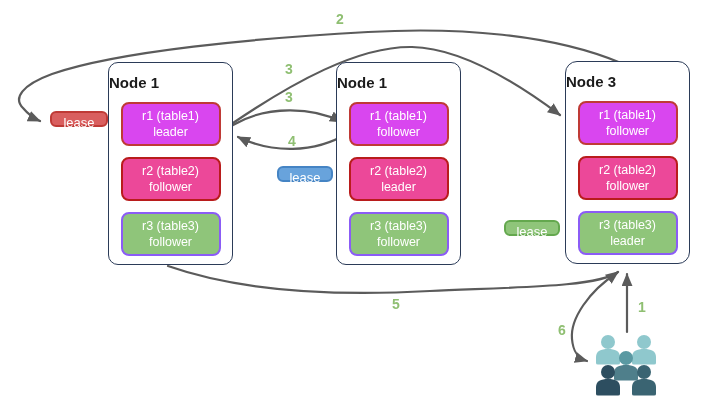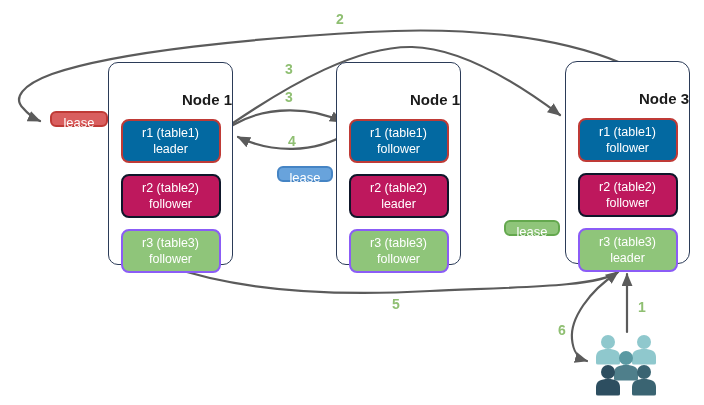--- a/index.html
+++ b/index.html
@@ -6,29 +6,29 @@
   .canvas{
     position:relative;width:704px;height:405px;background:#ffffff;overflow:hidden;
     font-family:"Liberation Sans", sans-serif;
   }
   .arrows{position:absolute;left:0;top:0;width:704px;height:405px;}
   .node{
     position:absolute;width:125px;height:203px;background:#ffffff;
     border:1.6px solid #2b3b58;border-radius:10px;box-sizing:border-box;
   }
   .node-title{
-    margin-top:28px;text-align:right;font-size:15px;font-weight:bold;color:#1b1b1b;
+    margin-top:11px;text-align:left;font-size:15px;font-weight:bold;color:#1b1b1b;
   }
   .replica{
     width:100px;height:44px;margin:11px auto 0 auto;border-radius:8px;
     box-sizing:border-box;display:flex;flex-direction:column;justify-content:center;
     text-align:center;color:#ffffff;font-size:12.5px;line-height:16px;
   }
-  .replica-red{background:#0369a1;border:2px solid #bf3a36;}
-  .replica-blue{background:#be185d;border:2px solid #0f172a;}
+  .replica-red{background:#d946ef;border:2px solid #bf3a36;}
+  .replica-blue{background:#ec4899;border:2px solid #b91c1c;}
   .replica-green{background:#8fc57a;border:2px solid #8b5cf6;}
   .lease{
     position:absolute;width:56px;height:16px;border-radius:6px;box-sizing:border-box;
     text-align:center;color:#ffffff;font-size:13px;line-height:20px;
   }
   .lease-red{background:#d95f5f;border:2px solid #bf3a36;}
   .lease-blue{background:#68a3dc;border:2px solid #4584c4;}
   .lease-green{background:#8fc57a;border:2px solid #64a84e;}
   .step{
     position:absolute;width:14px;height:16px;text-align:center;

